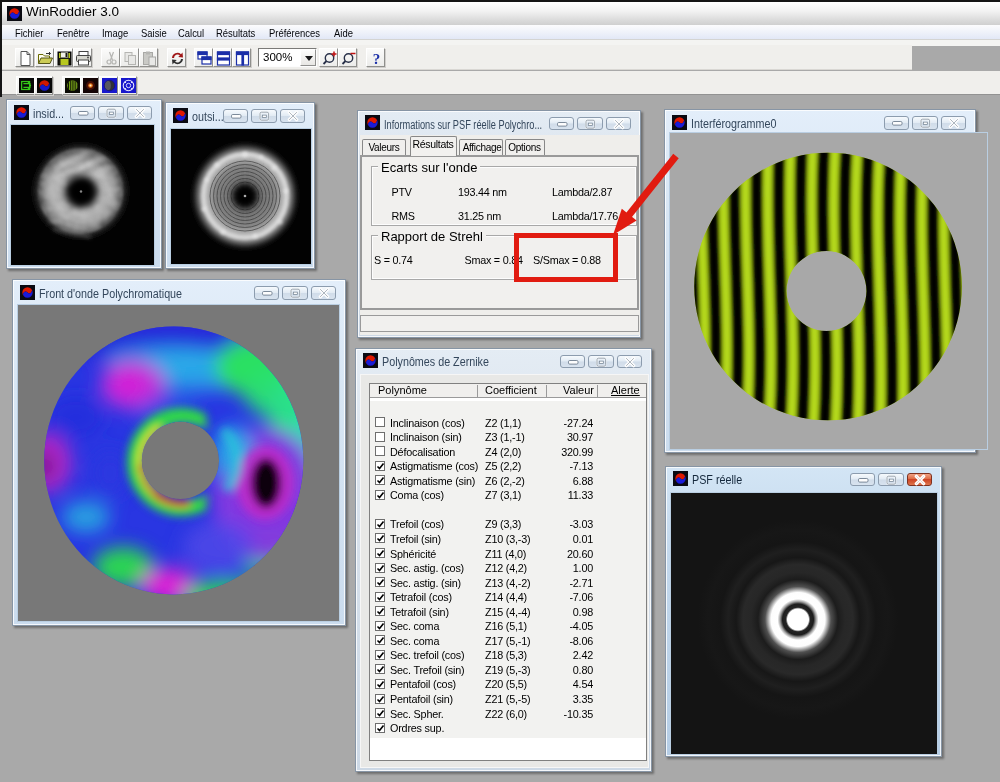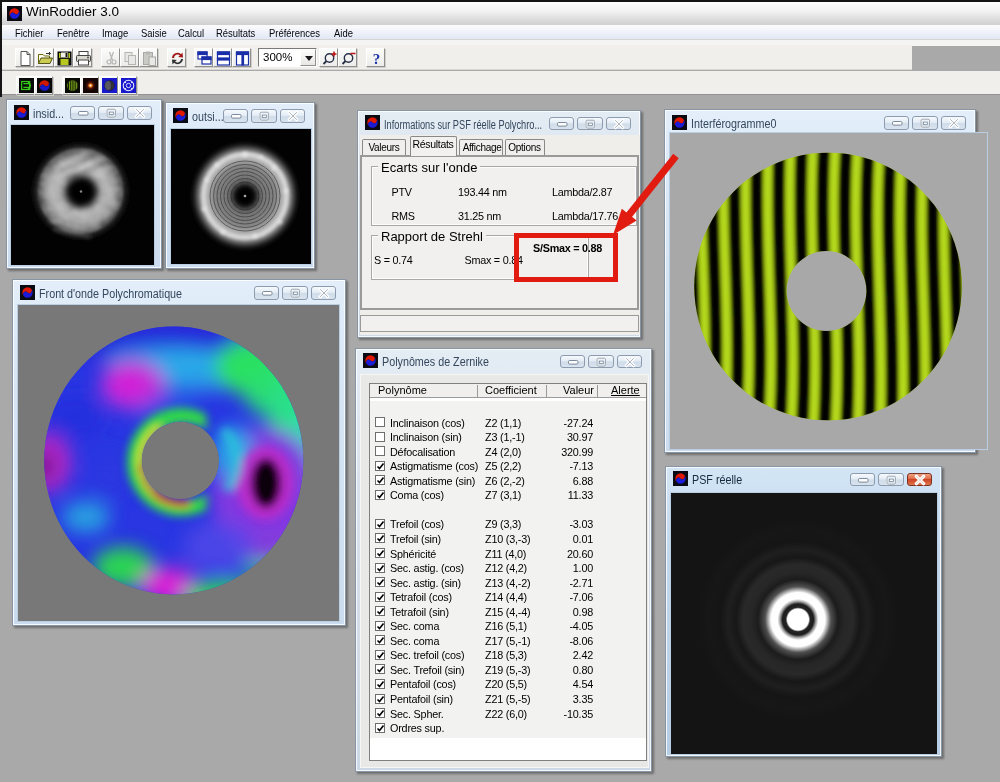--- a/index.html
+++ b/index.html
@@ -356,25 +356,25 @@
   <div id="tabpanel">
     <div class="gb" style="left:10px;top:9.5px;width:266px;height:60px;">
           <span class="lbl">Ecarts sur l'onde</span>
       <span class="itxt" style="left:19.5px;top:19px;">PTV</span>
       <span class="itxt" style="left:86px;top:19px;">193.44 nm</span>
       <span class="itxt" style="left:180px;top:19px;">Lambda/2.87</span>
       <span class="itxt" style="left:19.5px;top:43px;">RMS</span>
       <span class="itxt" style="left:86px;top:43px;">31.25 nm</span>
       <span class="itxt" style="left:180px;top:43px;">Lambda/17.76</span>
     </div>
-    <div class="gb" style="left:10px;top:79px;width:218px;height:44.5px;">
+    <div class="gb" style="left:10px;top:79px;width:266px;height:44.5px;">
           <span class="lbl">Rapport de Strehl</span>
       <span class="itxt" style="left:2px;top:18px;">S = 0.74</span>
       <span class="itxt" style="left:92.5px;top:18px;">Smax = 0.84</span>
-      <span class="itxt" style="left:161px;top:6px;font-weight:bold;">S/Smax = 0.88</span>
+      <span class="itxt" style="left:161px;top:18px;">S/Smax = 0.88</span>
     </div>
   </div>
   <div id="infostatus"></div>
 </div>
 
 <div class="w" style="left:664px;top:109px;width:312px;height:344px;">
   <span class="ic"><svg width="15" height="15" viewBox="0 0 15 15">
           <rect width="15" height="15" fill="#0a0a12"></rect>
 <g transform="translate(7.5,7.5) rotate(-45)">
 <path d="M -5.2 0 A 5.2 5.2 0 0 1 5.2 0 A 2.6 2.6 0 0 1 0 0 A 2.6 2.6 0 0 0 -5.2 0 Z" fill="#e01800"></path>

